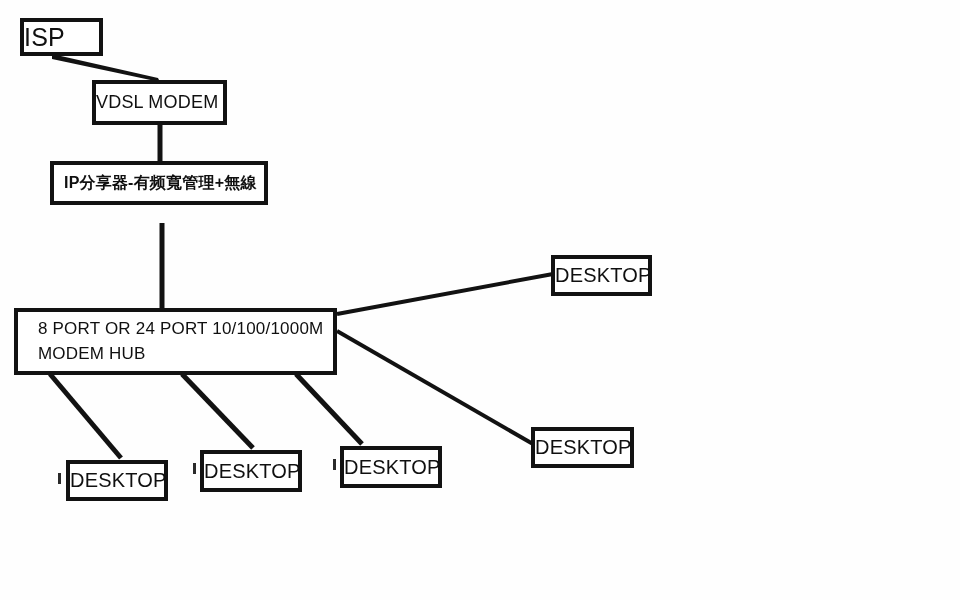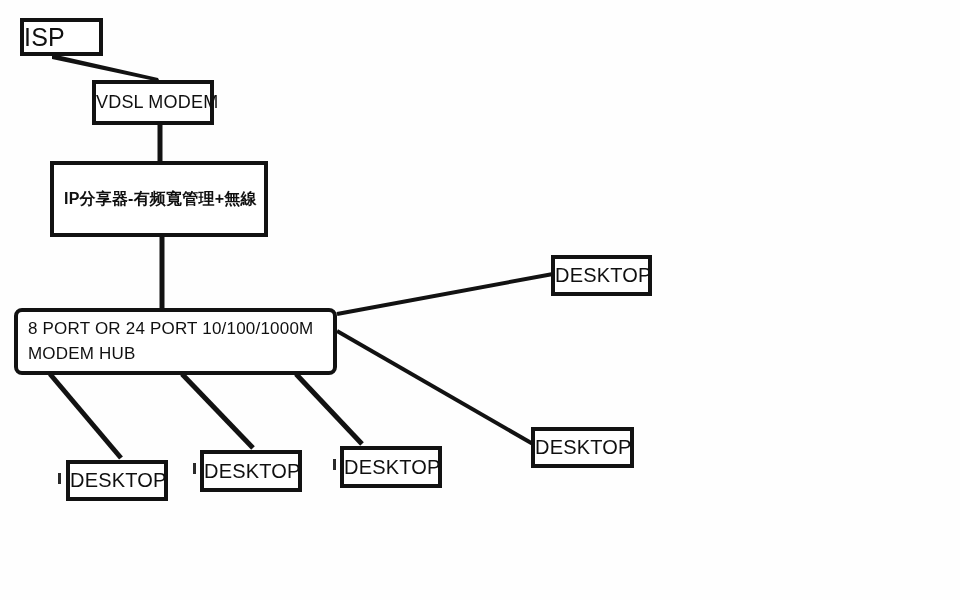--- a/index.html
+++ b/index.html
@@ -70,27 +70,27 @@
       <line x1="337" y1="331" x2="533" y2="444" stroke="#121212" stroke-width="4" stroke-linecap="butt"></line>
       <line x1="50" y1="374" x2="121" y2="458" stroke="#121212" stroke-width="5" stroke-linecap="butt"></line>
       <line x1="182" y1="374" x2="253" y2="448" stroke="#121212" stroke-width="5" stroke-linecap="butt"></line>
       <line x1="296" y1="374" x2="362" y2="444" stroke="#121212" stroke-width="5" stroke-linecap="butt"></line>
     </svg>
 
   <div id="node-layer">
       <div class="node-box type-isp align-center" style="left: 20px; top: 18px; width: 83px; height: 38px;">
         <span class="node-label">ISP</span>
       </div>
-      <div class="node-box type-modem align-center" style="left: 92px; top: 80px; width: 122px; height: 45px;">
+      <div class="node-box type-modem align-center" style="left: 92px; top: 80px; width: 135px; height: 45px;">
         <span class="node-label">VDSL MODEM</span>
       </div>
-      <div class="node-box type-router align-left" style="left: 50px; top: 161px; width: 218px; height: 76px; padding-left: 10px;">
+      <div class="node-box type-router align-left" style="left: 50px; top: 161px; width: 218px; height: 44px; padding-left: 10px;">
         <span class="node-label">IP分享器-有频寬管理+無線</span>
       </div>
-      <div class="node-box type-switch align-left" style="left: 14px; top: 308px; width: 323px; height: 67px; padding-left: 10px; border-radius: 8px;">
+      <div class="node-box type-switch align-left" style="left: 14px; top: 308px; width: 323px; height: 67px; padding-left: 20px;">
         <span class="node-label">8 PORT OR 24 PORT 10/100/1000M</span>
         <span class="node-label l2">MODEM HUB</span>
       </div>
       <div class="node-box type-desktop align-center" style="left: 551px; top: 255px; width: 101px; height: 41px;">
         <span class="node-label">DESKTOP</span>
       </div>
       <div class="node-box type-desktop align-center" style="left: 531px; top: 427px; width: 103px; height: 41px;">
         <span class="node-label">DESKTOP</span>
       </div>
       <div class="node-box type-desktop align-center" style="left: 66px; top: 460px; width: 102px; height: 41px;">

